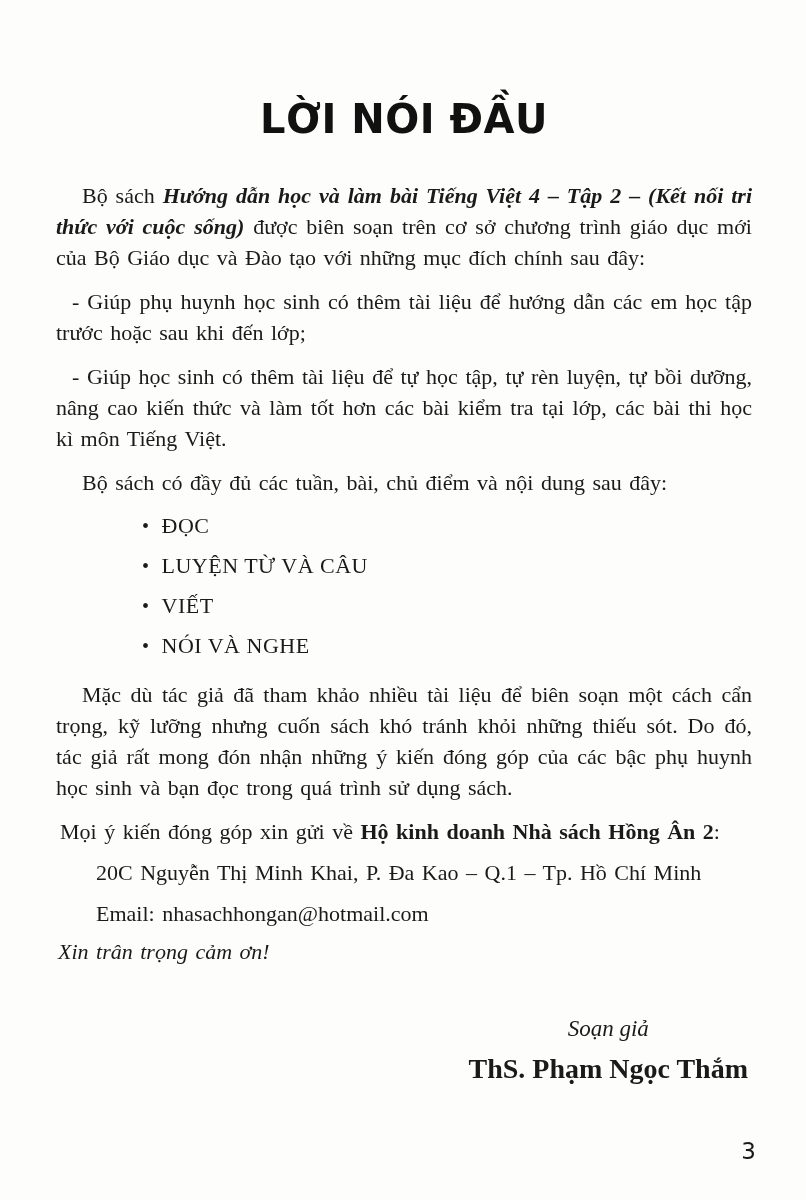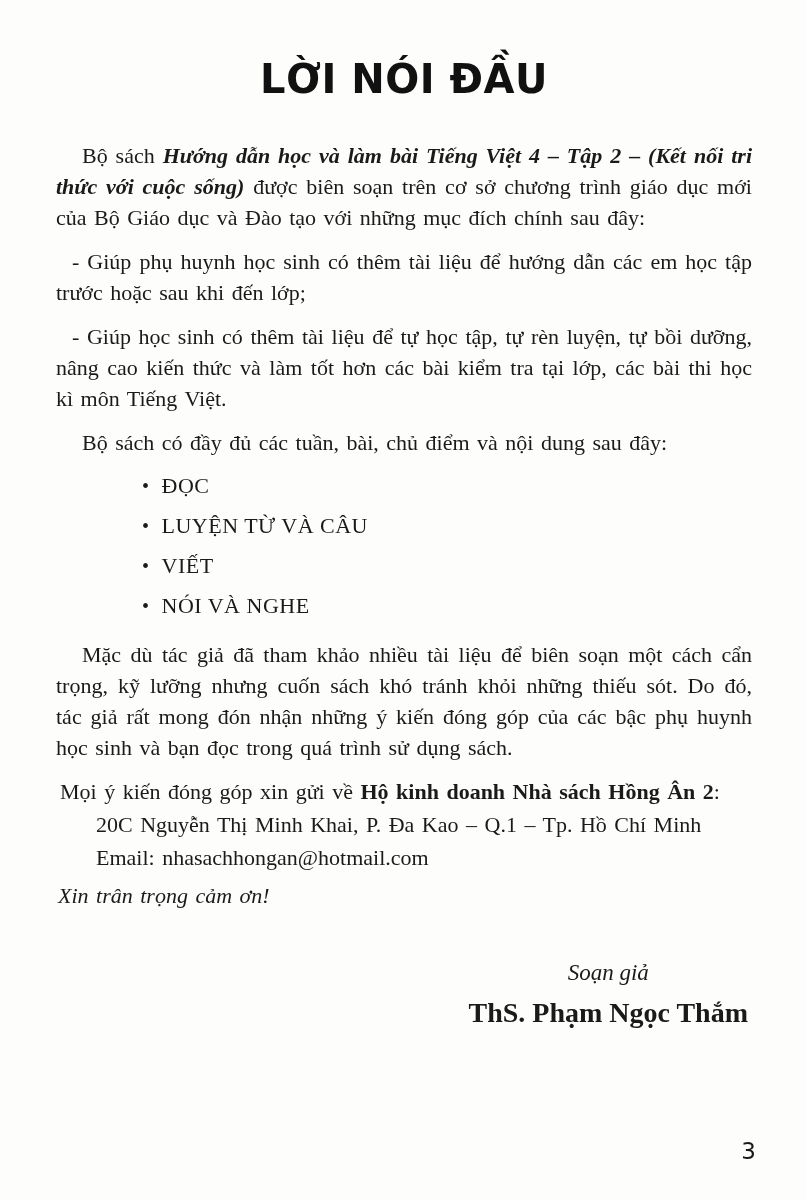--- a/index.html
+++ b/index.html
@@ -6,21 +6,21 @@
     margin: 0;
     padding: 0;
     background: #ffffff;
   }
   .page {
     position: relative;
     width: 806px;
     height: 1200px;
     box-sizing: border-box;
     background: #fdfdfb;
-    padding: 56px 54px 0 56px;
+    padding: 96px 54px 0 56px;
     color: #1a1a1a;
     font-family: "Liberation Serif", serif;
     font-size: 22px;
     line-height: 31px;
     overflow: hidden;
   }
   .title {
     font-family: "DejaVu Sans", sans-serif;
     font-weight: bold;
     font-size: 40px;
@@ -47,21 +47,21 @@
   ul.contents li {
     line-height: 40px;
     letter-spacing: 0.5px;
   }
   ul.contents .bullet {
     display: inline-block;
     margin-right: 12px;
     font-size: 20px;
   }
   p.address-line, p.email-line {
-    margin-top: 2px;
+    margin-top: 10px;
     text-align: left;
     text-indent: 40px;
   }
   p.thanks-line {
     font-style: italic;
     text-indent: 2px;
     text-align: left;
     margin-top: 7px;
   }
   .signature {

